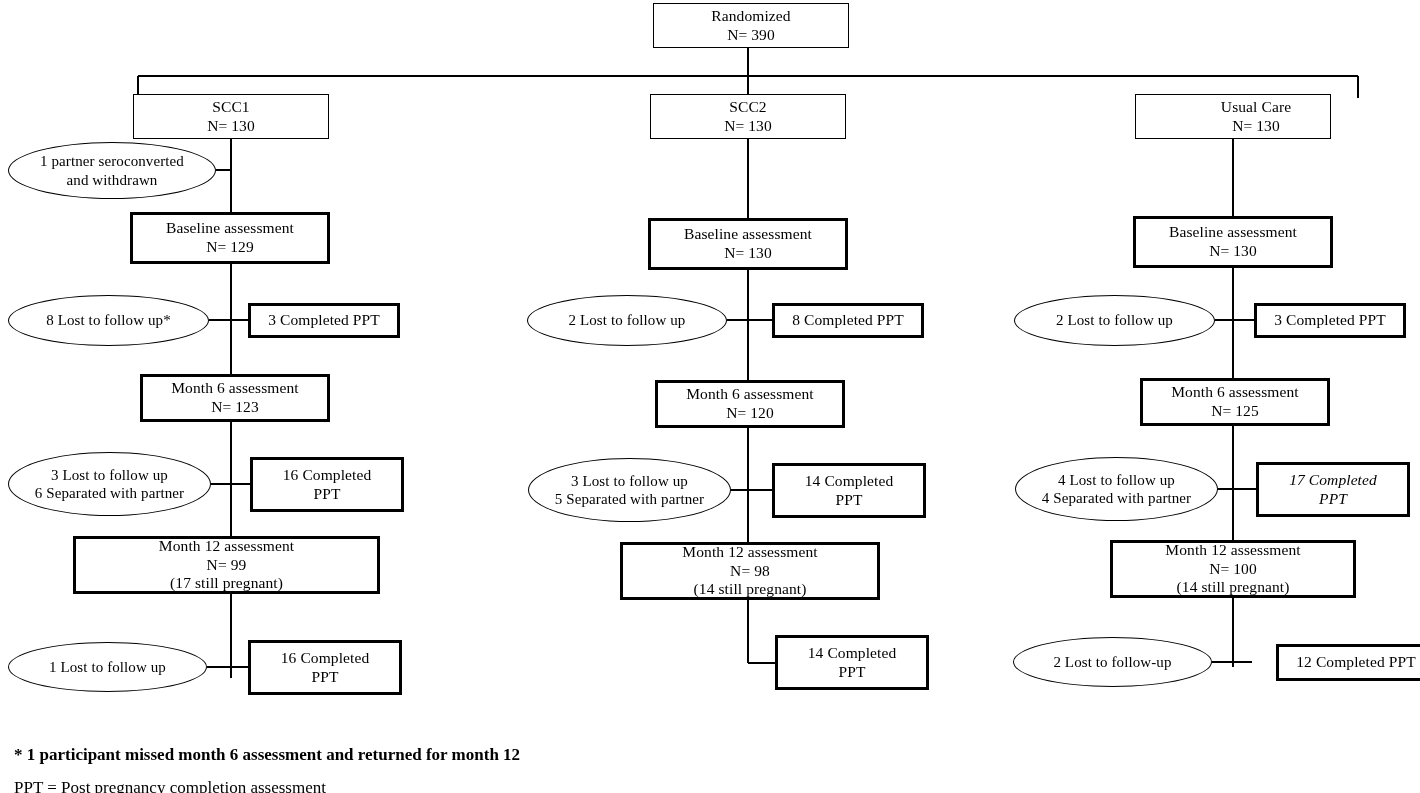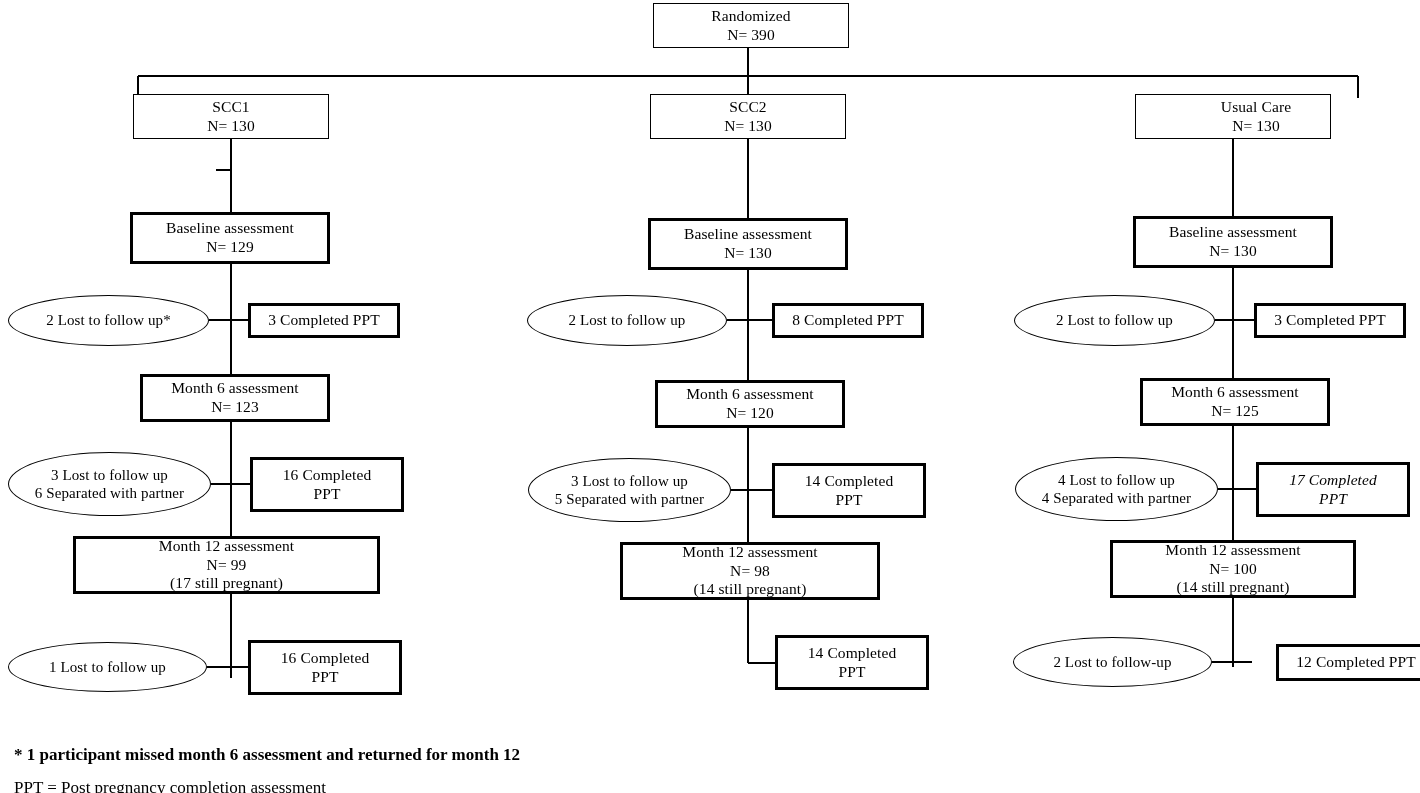--- a/index.html
+++ b/index.html
@@ -122,28 +122,32 @@
   <div class="node box fs152" style="left:653px; top:3px; width:196px; height:45px;">
     <span class="ln">Randomized</span>
     <span class="ln">N= 390</span>
   </div>
 
   <div class="node box fs152" style="left:133px; top:94px; width:196px; height:45px;">
     <span class="ln">SCC1</span>
     <span class="ln">N= 130</span>
   </div>
 
+  <div class="node ellipse fs15" style="left:8px; top:142px; width:208px; height:57px;">
+    <span class="ln">1 partner seroconverted</span>
+    <span class="ln">and withdrawn</span>
+  </div>
 
   <div class="node box thick fs152" style="left:130px; top:212px; width:200px; height:52px;">
     <span class="ln">Baseline assessment</span>
     <span class="ln">N= 129</span>
   </div>
 
   <div class="node ellipse fs15" style="left:8px; top:295px; width:201px; height:51px;">
-    <span class="ln">2 Lost to follow up*</span>
+    <span class="ln">8 Lost to follow up*</span>
   </div>
 
   <div class="node box thick fs152" style="left:248px; top:303px; width:152px; height:35px;">
     <span class="ln">3 Completed PPT</span>
   </div>
 
   <div class="node box thick fs152" style="left:140px; top:374px; width:190px; height:48px;">
     <span class="ln">Month 6 assessment</span>
     <span class="ln">N= 123</span>
   </div>

